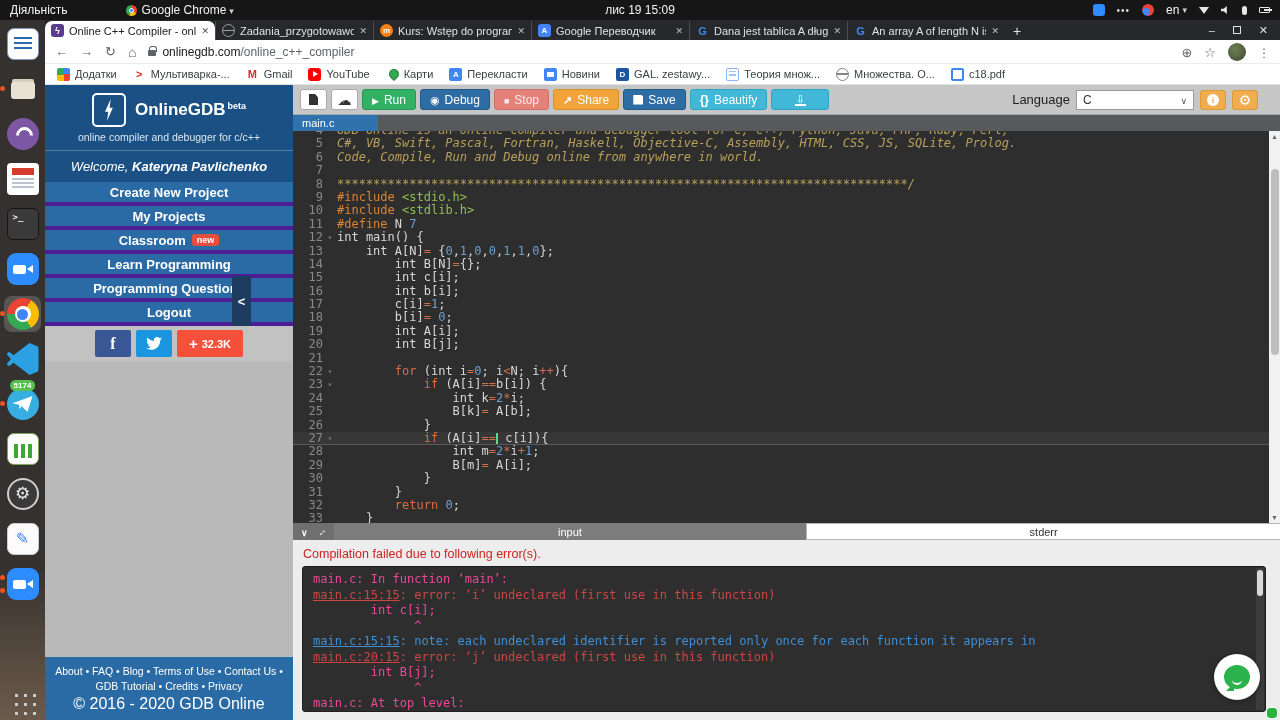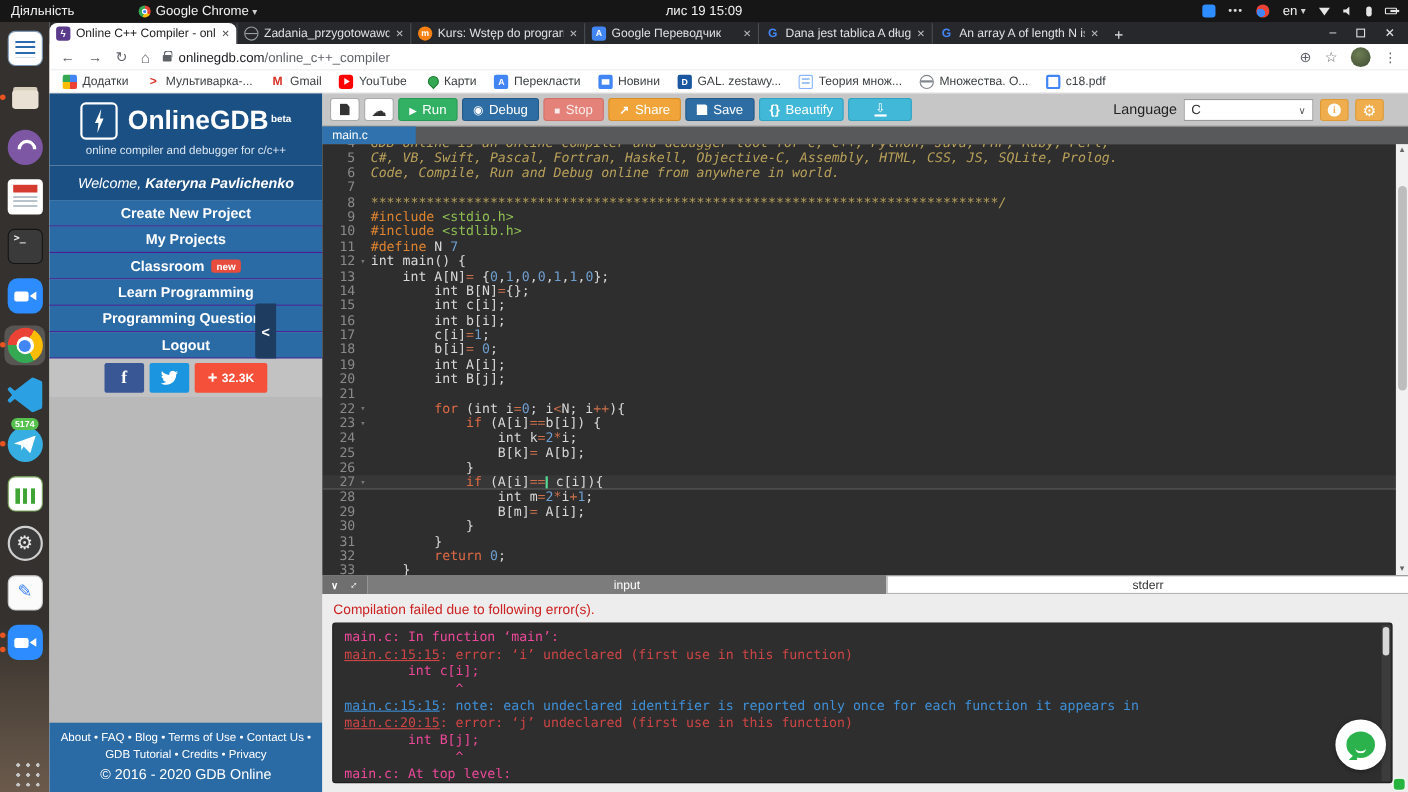--- a/index.html
+++ b/index.html
@@ -145,41 +145,41 @@
 
   
   .content{flex:1;display:flex;min-height:0}
 
   
   .sidebar{width:248px;display:flex;flex-direction:column;background:#b9b9b9}
   .sb-header{background:#1b5084;color:#fff;padding:8px 6px 7px;text-align:center}
   .logo-row{display:flex;align-items:center;justify-content:center;gap:9px}
   .logo-box{width:34px;height:34px;border:2px solid #fff;border-radius:5px;display:flex;align-items:center;justify-content:center}
   .bolt{width:14px;height:22px;background:#fff;clip-path:polygon(63% 0,22% 58%,45% 58%,37% 100%,78% 40%,55% 40%)}
-  .logo-title{font-size:24px;font-weight:bold}
+  .logo-title{font-size:17px;font-weight:bold}
   .beta{font-size:9px;vertical-align:super;font-weight:bold;margin-left:2px}
   .tagline{font-size:10.5px;color:#d9e5f0;margin-top:4px}
   .welcome{background:#1b5084;border-top:1px solid rgba(255,255,255,.25);color:#fff;text-align:center;
     font-size:13px;font-style:italic;padding:8px 4px}
   .welcome b{font-weight:bold}
-  .menu .mitem{background:#2a6aa5;border-bottom:1px solid #4c1d95;color:#fff;font-weight:bold;font-size:13px;
+  .menu .mitem{background:#2a6aa5;border-bottom:4px solid #4c1d95;color:#fff;font-weight:bold;font-size:13px;
     height:24px;display:flex;align-items:center;justify-content:center;gap:6px}
   .mbadge{background:#e74c3c;color:#fff;font-size:9px;font-weight:bold;border-radius:3px;padding:1px 5px}
   .social{background:#c2c2c2;height:35px;display:flex;align-items:center;justify-content:center;gap:5px}
   .sbtn{height:27px;display:flex;align-items:center;justify-content:center;color:#fff}
   .sbtn-fb{width:36px;background:#3a5795;border-radius:2px;font-family:"Liberation Serif",serif;font-weight:bold;font-size:16px}
   .sbtn-fb::after{content:"f"}
   .sbtn-tw{width:36px;background:#1b95e0;border-radius:2px}
   .sbtn-plus{width:66px;background:#f4503a;border-radius:2px;gap:4px;font-size:11px;font-weight:bold}
   .plus-glyph{font-size:15px;font-weight:bold}
   .plus-glyph::after{content:"+"}
   .sb-fill{flex:1;background:#b9b9b9}
   .sb-footer{background:#2a6aa5;color:#fff;text-align:center;padding:7px 4px 9px;font-size:10.5px;line-height:15px}
   .flink{color:#fff}
-  .sb-copy{font-size:13px;margin-top:2px}
+  .sb-copy{font-size:16px;margin-top:2px}
 
   
   .main{flex:1;display:flex;flex-direction:column;min-width:0}
   .toolbar{height:30px;background:#c6c6c6;border-bottom:1px solid #a8a8a8;display:flex;align-items:center;gap:4px;padding:0 4px 0 7px}
   .tbtn{height:21px;border:1px solid rgba(0,0,0,.15);border-radius:3px;display:flex;align-items:center;gap:5px;
     padding:0 9px;color:#fff;font-size:12px;font-family:"Liberation Sans",sans-serif}
   .tbtn.white{background:#fff;border-color:#aaa;width:27px;justify-content:center;padding:0}
   .i-file{width:9px;height:11px;background:#333;clip-path:polygon(0 0,68% 0,100% 30%,100% 100%,0 100%)}
   .i-cloud{position:relative;color:#333;font-size:14px;line-height:1}
   .i-cloud::before{content:"☁"}

